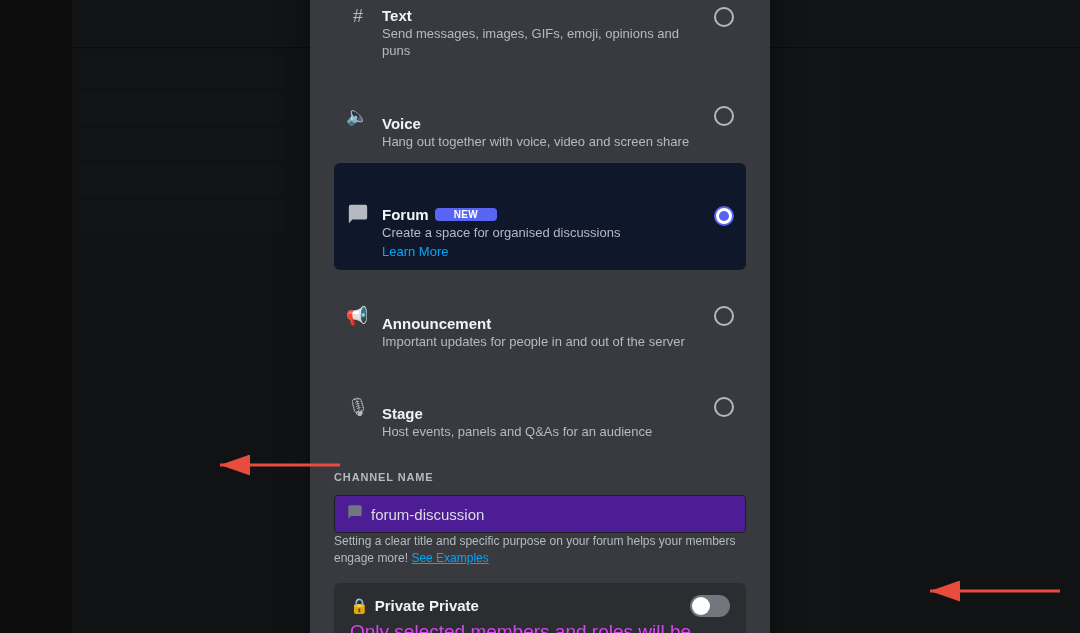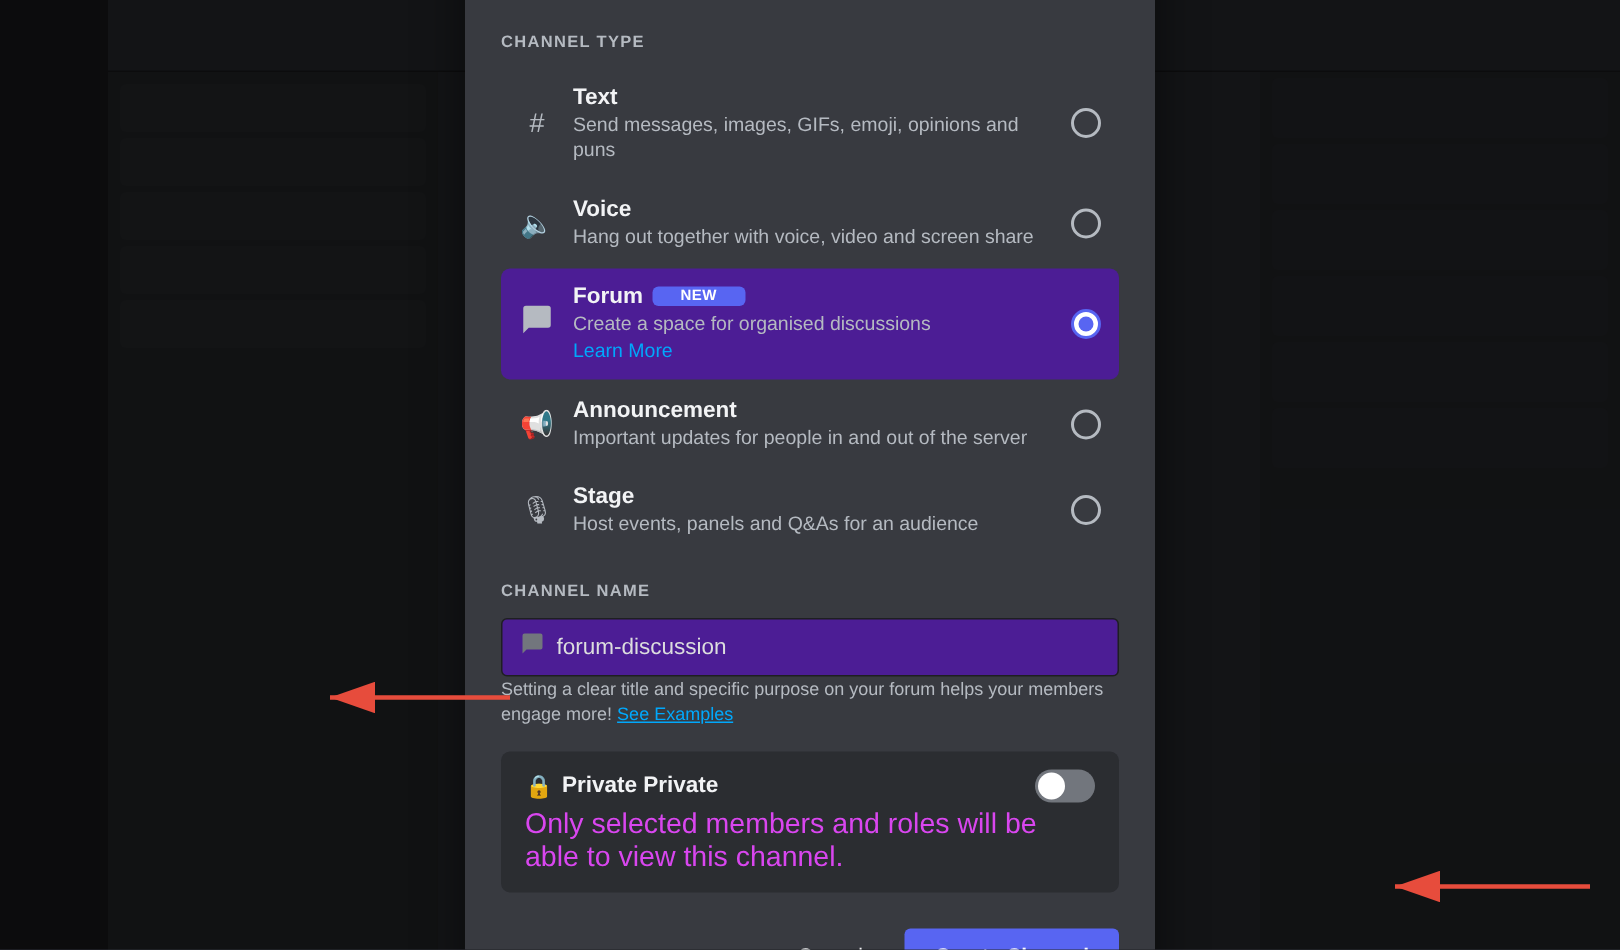--- a/index.html
+++ b/index.html
@@ -112,21 +112,21 @@
       display: flex;
       align-items: center;
       padding: 10px 12px;
       border-radius: 6px;
       cursor: pointer;
       transition: background 0.1s;
       gap: 12px;
     }
 
     .channel-option.selected {
-      background: #4c1d95;
+      background: #0f172a;
     }
 
     .channel-option-icon {
       color: #b5bac1;
       font-size: 18px;
       width: 24px;
       text-align: center;
       flex-shrink: 0;
     }
 
@@ -134,20 +134,21 @@
       flex: 1;
     }
 
     .channel-option-name {
       color: #f2f3f5;
       font-size: 15px;
       font-weight: 600;
       display: flex;
       align-items: center;
       gap: 6px;
+      margin-top: 33px;
     }
 
     .new-badge {
       background: #5865f2;
       color: #fff;
       font-size: 10px;
       font-weight: 700;
       padding: 1px 19px;
       border-radius: 4px;
       letter-spacing: 0.03em;

